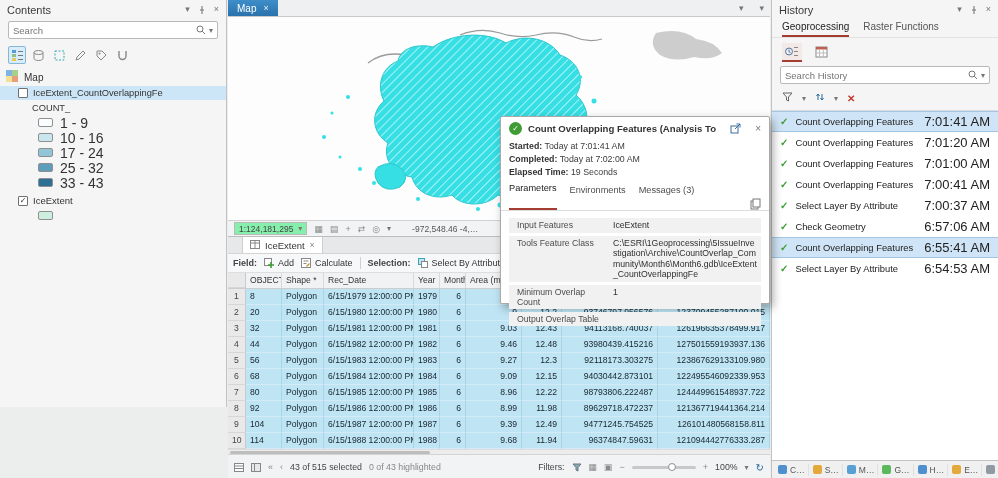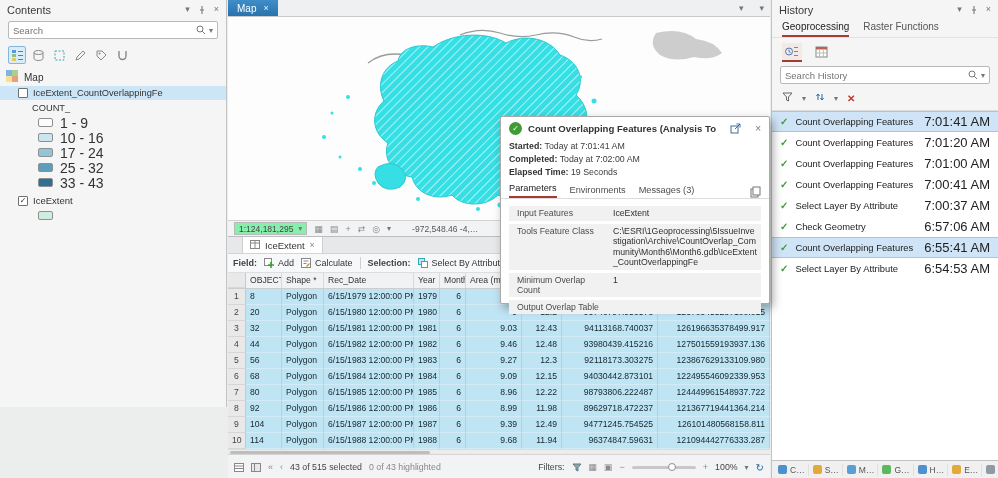--- a/index.html
+++ b/index.html
@@ -76,21 +76,21 @@
 
   
   .popup{position:absolute;left:500px;top:116px;width:270px;height:188px;background:#fff;border:1px solid #a9a9a9;border-radius:2px;box-shadow:3px 4px 10px rgba(0,0,0,.35);z-index:40}
   .p-head{display:flex;align-items:center;gap:6px;padding:5px 8px 3px}
   .p-check{width:13px;height:13px;border-radius:50%;background:#3f9c35;color:#fff;font-size:8px;display:inline-flex;align-items:center;justify-content:center;flex:none}
   .p-title{font-size:9.6px;font-weight:bold;color:#333;flex:1;white-space:nowrap;overflow:hidden}
   .p-close{color:#777;font-size:10px}
   .p-info{padding:2px 8px 0;font-size:8.8px;line-height:13px;color:#3c3c3c}
   .p-info b{color:#333}
   .p-tabs{display:flex;align-items:flex-end;gap:13px;padding:4px 8px 0;border-bottom:1px solid #dcdcdc;font-size:9.2px;color:#4d4d4d}
-  .p-tab{padding-bottom:3px}
+  .p-tab{padding-bottom:15px}
   .p-tab.active{color:#222;border-bottom:2px solid #a53c32}
   .p-copy{margin-left:auto;display:inline-flex}
   .p-params{padding:7px 8px}
   .p-row{display:flex;margin-bottom:3px;background:#f1f1f1;font-size:8.7px}
   .plabel{width:100px;flex:none;padding:2px 8px;color:#4b4b4b}
   .pvalue{flex:1;padding:2px 4px;color:#2f2f2f;word-break:break-all;line-height:10.5px}
 
   
   .h-tabs{display:flex;gap:14px;padding:2px 10px 0;font-size:10px;color:#555;border-bottom:1px solid #e2e2e2}
   .h-tab{padding-bottom:3px}

